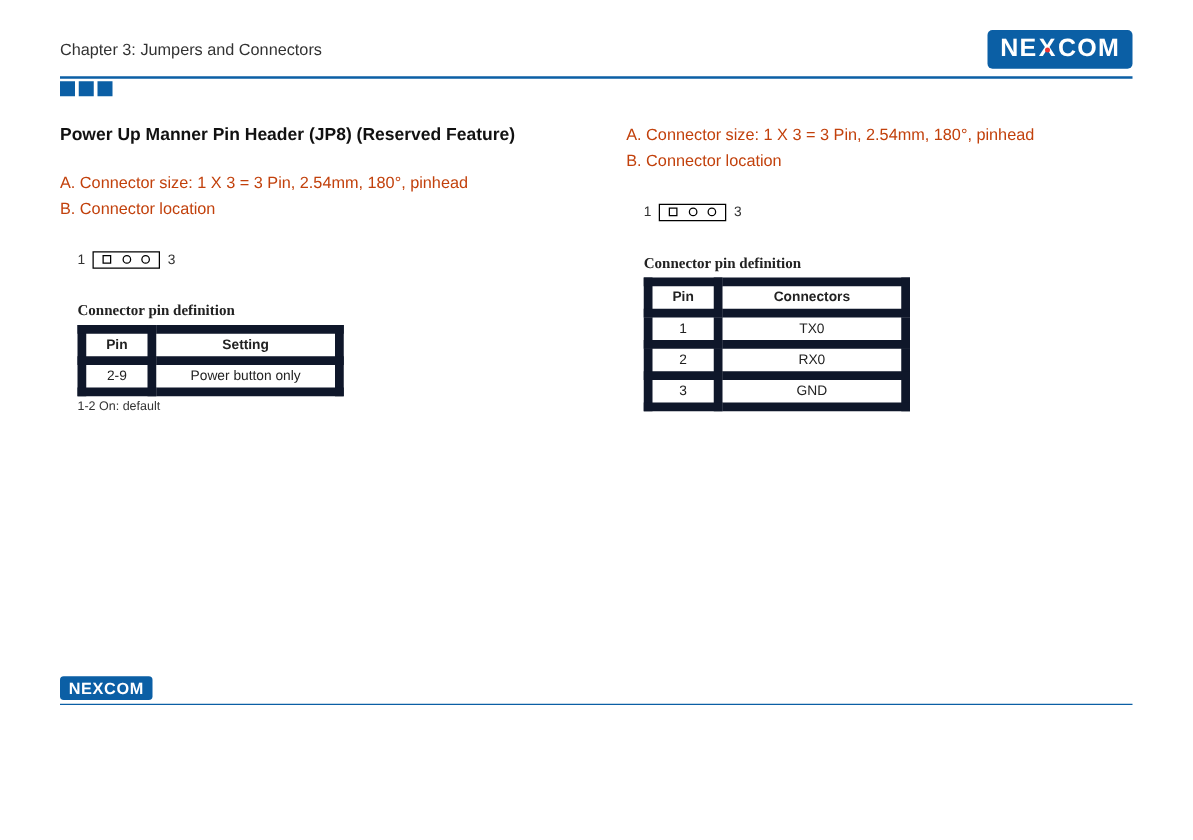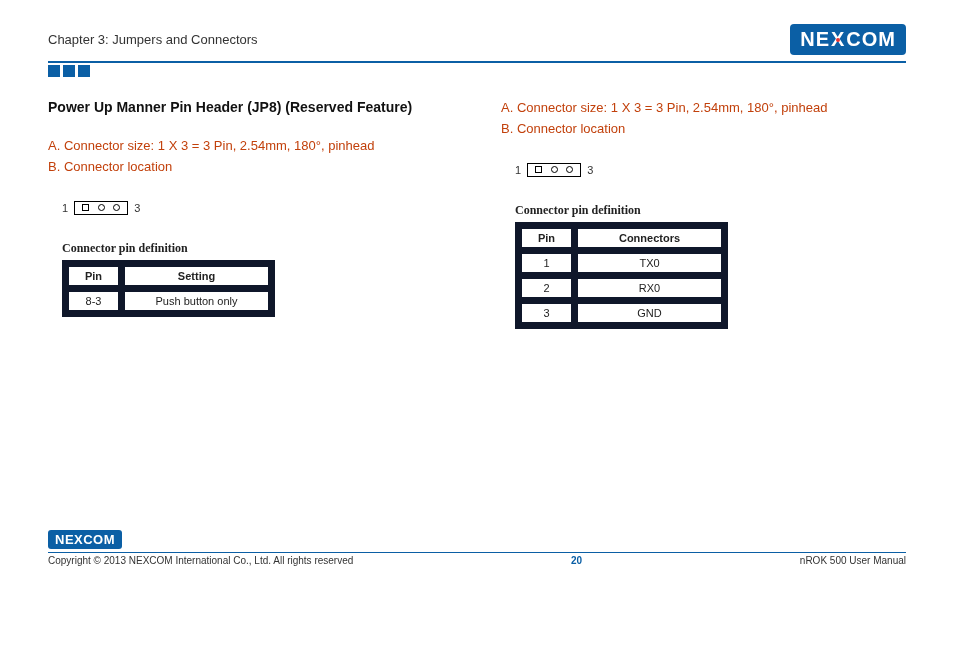--- a/index.html
+++ b/index.html
@@ -74,25 +74,26 @@
       </div>
 
       <div class="sub">Connector pin definition</div>
       <table class="t1">
         <tbody>
             <tr>
           <th>Pin</th>
           <th>Setting</th>
         </tr>
         <tr>
-          <td>8-3</td>
-          <td>Push button only</td>
+          <td>2-9</td>
+          <td>Power button only</td>
         </tr>
       </tbody>
         </table>
+      <div class="footnote">1-2 On: default</div>
     </div>
 
     <div class="col">
       <div class="p">A. Connector size: 1 X 3 = 3 Pin, 2.54mm, 180°, pinhead</div>
       <div class="p">B. Connector location</div>
 
       <div class="connector">
         <span class="clabel">1</span>
         <span class="header-box">
           <span class="pin-sq"></span>
@@ -126,19 +127,14 @@
     </div>
   </div>
 
   <div class="footer">
     <div class="logo-small">
       <span>NE</span>
         <span class="x">X</span>
         <span>COM</span>
     </div>
     <div class="rule-bot"></div>
-    <div class="foot-row">
-      <span>Copyright © 2013 NEXCOM International Co., Ltd. All rights reserved</span>
-      <span class="pg">20</span>
-      <span>nROK 500 User Manual</span>
-    </div>
   </div>
 </div>
 
 </body></html>

